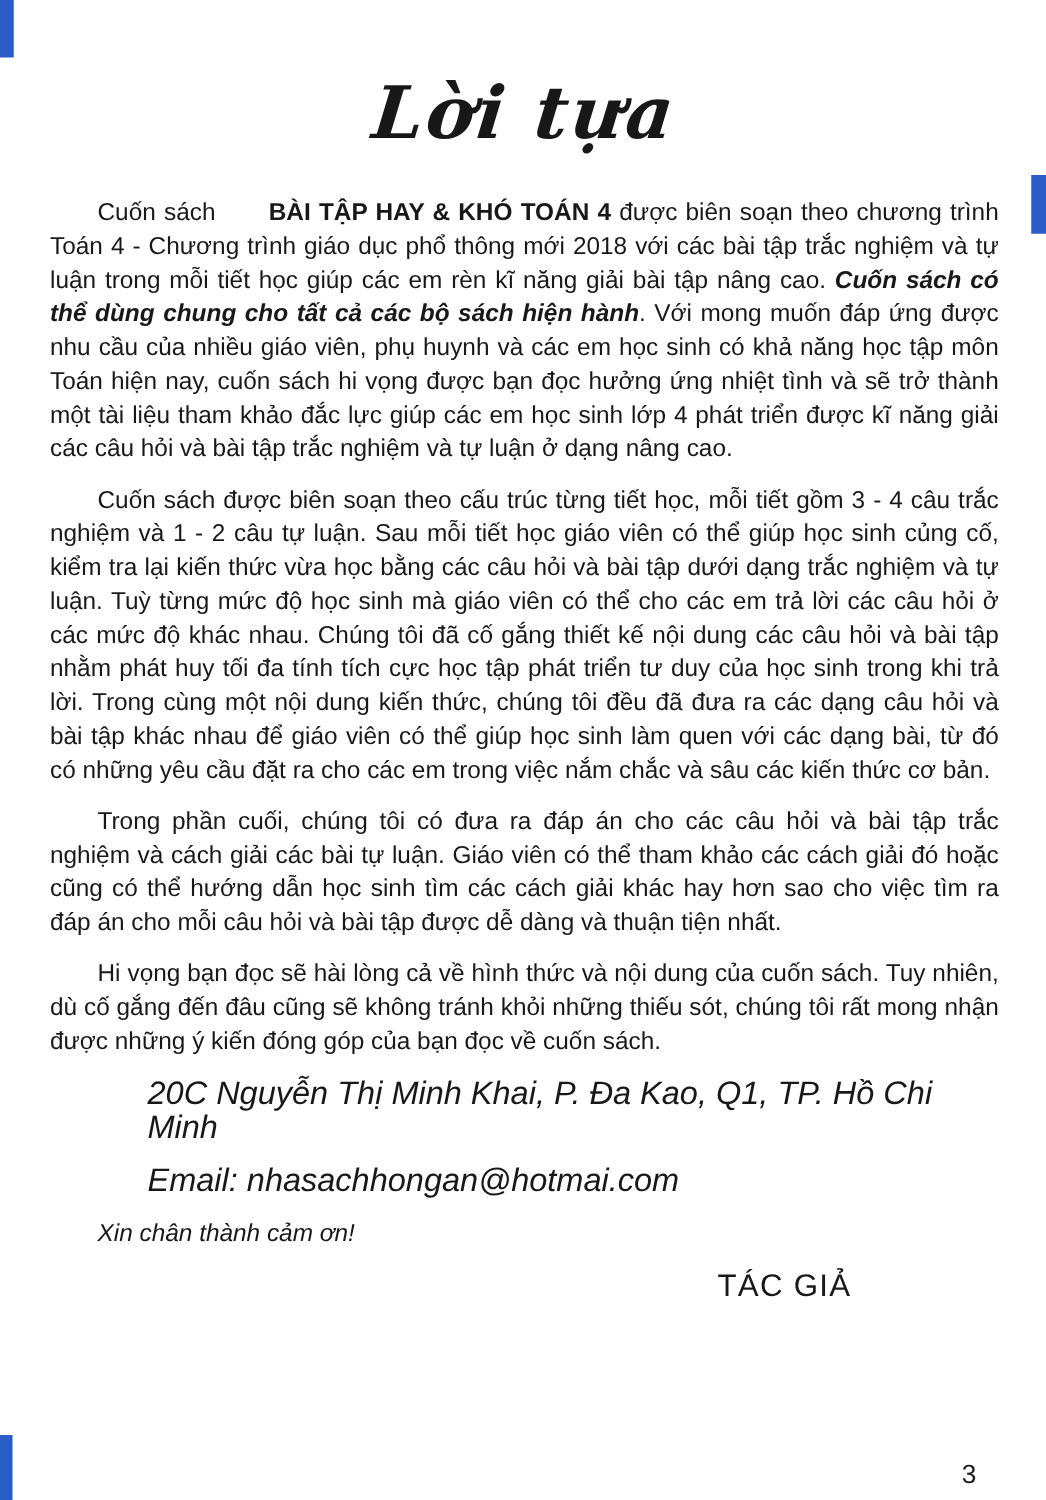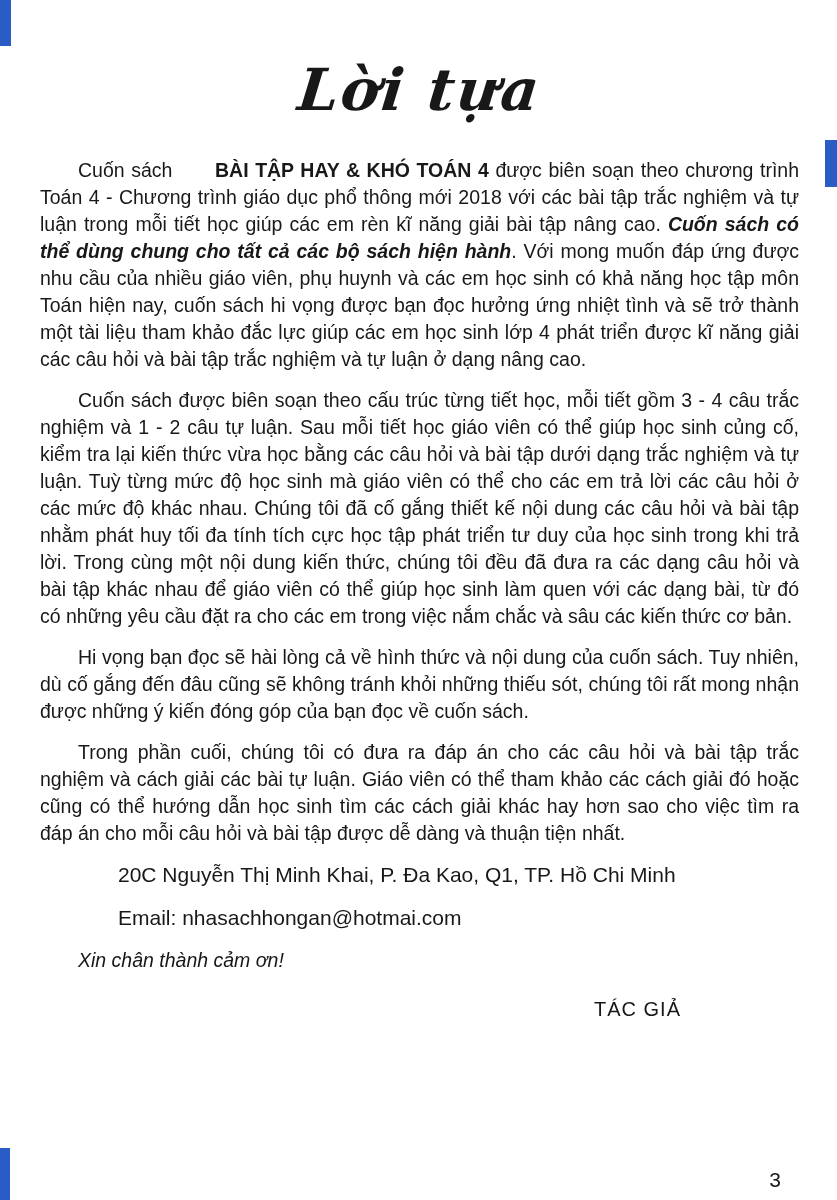--- a/index.html
+++ b/index.html
@@ -37,38 +37,39 @@
   }
   .seg-b  { font-weight: bold; margin-left: 36px; }
   .seg-bi { font-weight: bold; font-style: italic; }
   .contact-intro {
     font-size: 19.5px;
     line-height: 27px;
     text-indent: 38px;
     margin: 6px 0 14px 0;
   }
   .contact-line {
-    font-size: 21px;
+    font-size: 26px;
     line-height: 27px;
     padding-left: 78px;
     margin: 10px 0 16px 0;
+    font-style: italic;
   }
   .thanks-line {
     font-size: 19.5px;
     font-style: italic;
     line-height: 27px;
     text-indent: 38px;
     margin: 6px 0 0 0;
   }
   .author-line {
-    font-size: 20px;
+    font-size: 25px;
     font-weight: normal;
     text-align: right;
     padding-right: 118px;
-    margin-top: 24px;
+    margin-top: 14px;
     letter-spacing: 1px;
   }
   .page-number {
     position: absolute;
     right: 56px;
     bottom: 8px;
     font-size: 21px;
   }
   .edge-mark { position: absolute; }
   .edge-mark.tl { left: 0;  top: 0;      width: 11px; height: 46px; }
@@ -84,22 +85,22 @@
   <div class="edge-mark r" style="background: rgb(42, 92, 197);"></div>
   <div class="edge-mark bl" style="background: rgb(42, 92, 197);"></div>
 
   <div class="content">
 
     <h1 class="title">Lời tựa</h1>
 
     <div id="paragraphs">
         <p class="body-par"><span>Cuốn sách </span><span class="seg-b">BÀI TẬP HAY &amp; KHÓ TOÁN 4</span><span> được biên soạn theo chương trình Toán 4 - Chương trình giáo dục phổ thông mới 2018 với các bài tập trắc nghiệm và tự luận trong mỗi tiết học giúp các em rèn kĩ năng giải bài tập nâng cao. </span><span class="seg-bi">Cuốn sách có thể dùng chung cho tất cả các bộ sách hiện hành</span><span>. Với mong muốn đáp ứng được nhu cầu của nhiều giáo viên, phụ huynh và các em học sinh có khả năng học tập môn Toán hiện nay, cuốn sách hi vọng được bạn đọc hưởng ứng nhiệt tình và sẽ trở thành một tài liệu tham khảo đắc lực giúp các em học sinh lớp 4 phát triển được kĩ năng giải các câu hỏi và bài tập trắc nghiệm và tự luận ở dạng nâng cao.</span></p>
         <p class="body-par"><span>Cuốn sách được biên soạn theo cấu trúc từng tiết học, mỗi tiết gồm 3 - 4 câu trắc nghiệm và 1 - 2 câu tự luận. Sau mỗi tiết học giáo viên có thể giúp học sinh củng cố, kiểm tra lại kiến thức vừa học bằng các câu hỏi và bài tập dưới dạng trắc nghiệm và tự luận. Tuỳ từng mức độ học sinh mà giáo viên có thể cho các em trả lời các câu hỏi ở các mức độ khác nhau. Chúng tôi đã cố gắng thiết kế nội dung các câu hỏi và bài tập nhằm phát huy tối đa tính tích cực học tập phát triển tư duy của học sinh trong khi trả lời. Trong cùng một nội dung kiến thức, chúng tôi đều đã đưa ra các dạng câu hỏi và bài tập khác nhau để giáo viên có thể giúp học sinh làm quen với các dạng bài, từ đó có những yêu cầu đặt ra cho các em trong việc nắm chắc và sâu các kiến thức cơ bản.</span></p>
+        <p class="body-par"><span>Trong phần cuối, chúng tôi có đưa ra đáp án cho các câu hỏi và bài tập trắc nghiệm và cách giải các bài tự luận. Giáo viên có thể tham khảo các cách giải đó hoặc cũng có thể hướng dẫn học sinh tìm các cách giải khác hay hơn sao cho việc tìm ra đáp án cho mỗi câu hỏi và bài tập được dễ dàng và thuận tiện nhất.</span></p>
         <p class="body-par"><span>Hi vọng bạn đọc sẽ hài lòng cả về hình thức và nội dung của cuốn sách. Tuy nhiên, dù cố gắng đến đâu cũng sẽ không tránh khỏi những thiếu sót, chúng tôi rất mong nhận được những ý kiến đóng góp của bạn đọc về cuốn sách.</span></p>
-        <p class="body-par"><span>Trong phần cuối, chúng tôi có đưa ra đáp án cho các câu hỏi và bài tập trắc nghiệm và cách giải các bài tự luận. Giáo viên có thể tham khảo các cách giải đó hoặc cũng có thể hướng dẫn học sinh tìm các cách giải khác hay hơn sao cho việc tìm ra đáp án cho mỗi câu hỏi và bài tập được dễ dàng và thuận tiện nhất.</span></p>
       </div>
 
 
     <p class="contact-line">20C Nguyễn Thị Minh Khai, P. Đa Kao, Q1, TP. Hồ Chi Minh</p>
 
     <p class="contact-line">Email: nhasachhongan@hotmai.com</p>
 
     <p class="thanks-line">Xin chân thành cảm ơn!</p>
 
     <p class="author-line">TÁC GIẢ</p>

